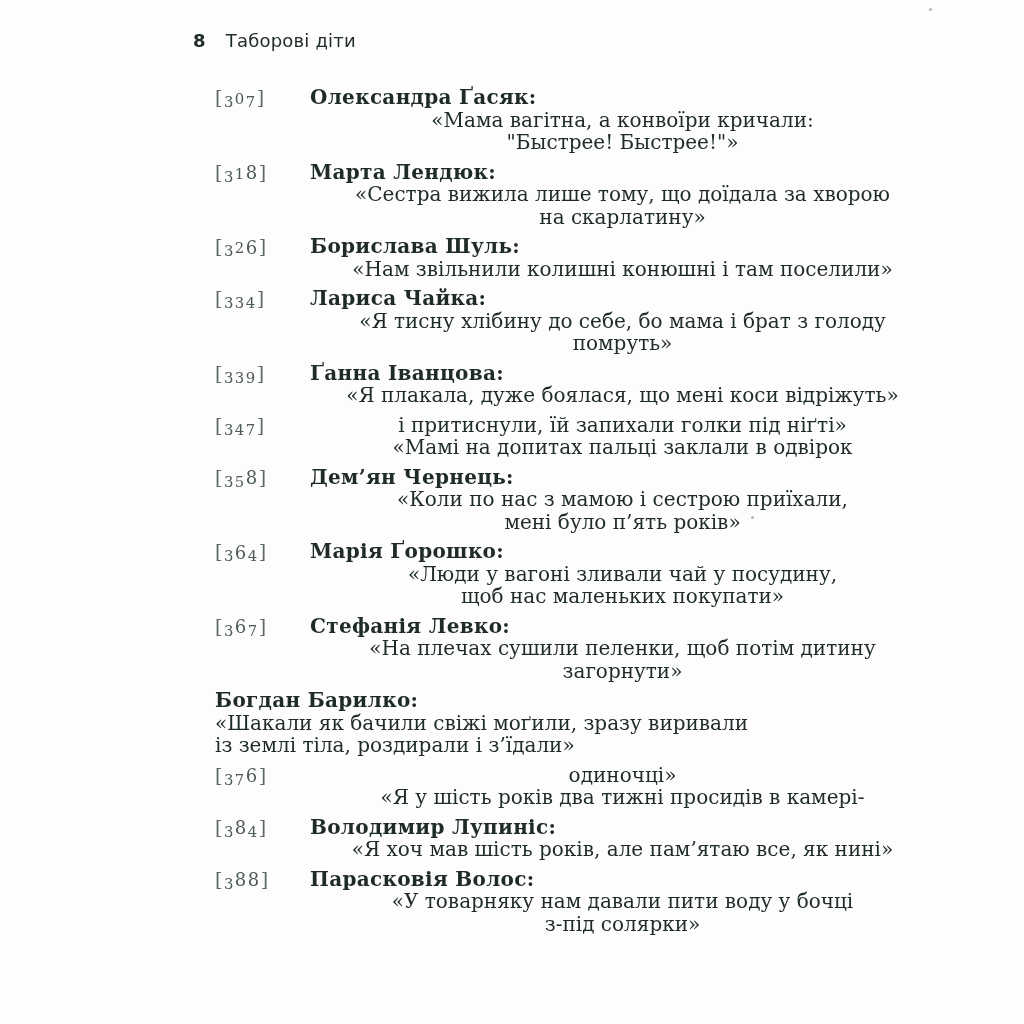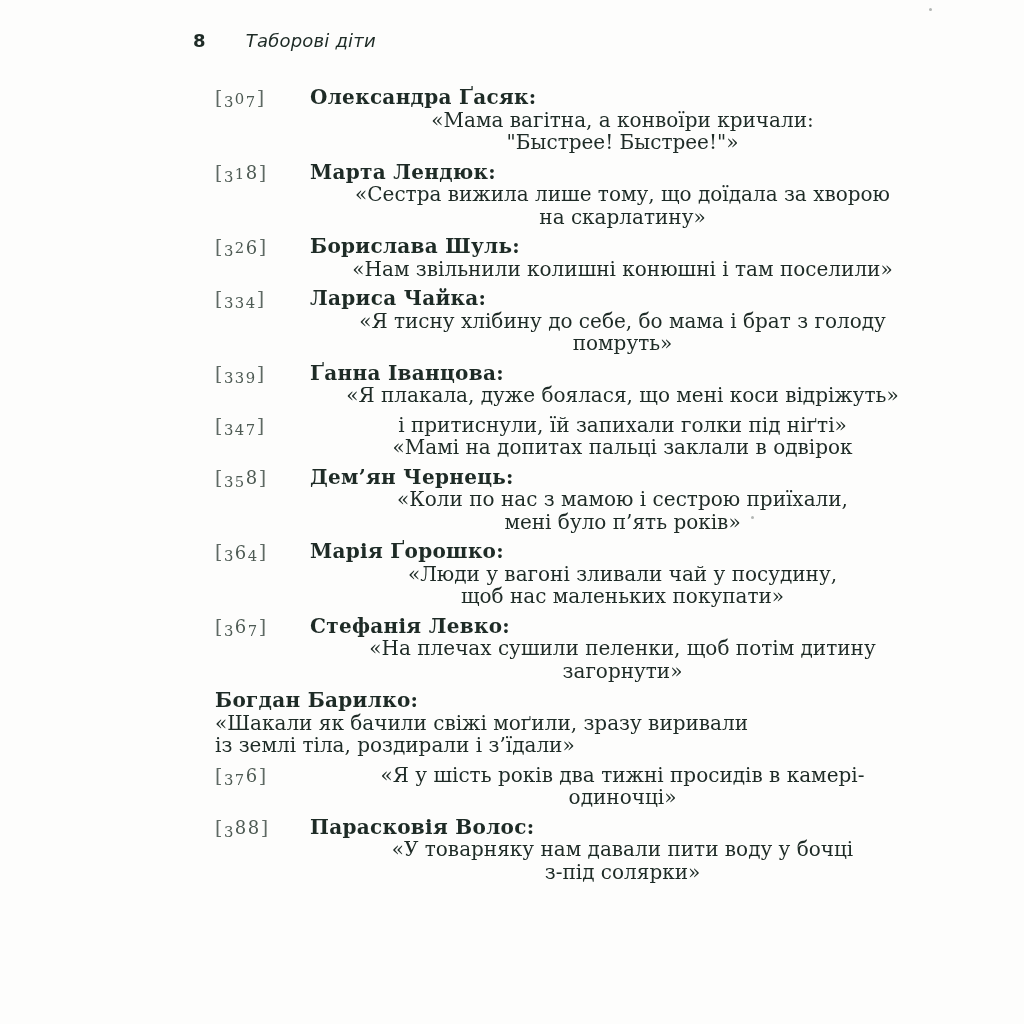--- a/index.html
+++ b/index.html
@@ -29,23 +29,22 @@
     font-weight: 600;
     letter-spacing: 0.2px;
     color: var(--ink, #1e2b26);
     display: flex;
     align-items: baseline;
   }
   .running-head .page-num {
     font-weight: 700;
   }
   .running-head .running-title {
-    margin-left: 40px;
+    margin-left: 20px;
     font-weight: 500;
-    font-style: italic;
   }
   
   .toc {
     position: absolute;
     top: 86px;
     left: 215px;
     width: 720px;
   }
   .entry {
     display: grid;
@@ -201,26 +200,35 @@
             <div class="quote-line">«Шакали як бачили свіжі моґили, зразу виривали</div>
             <div class="quote-line">із землі тіла, роздирали і з’їдали»</div>
           </div>
     </div>
   </div>
 
   <div class="entry">
     <span class="ref"><span class="bracket">[</span><span class="d-desc">3</span><span class="d-desc">7</span><span class="d-asc">6</span><span class="bracket">]</span></span>
     <div class="entry-body">
       <div class="entry-quote">
+            <div class="quote-line">одиночці»</div>
             <div class="quote-line">«Я у шість років два тижні просидів в камері-</div>
-            <div class="quote-line">одиночці»</div>
-          </div>
-    </div>
-  </div>
-
+          </div>
+    </div>
+  </div>
+
+  <div class="entry">
+    <span class="ref"><span class="bracket">[</span><span class="d-desc">3</span><span class="d-asc">8</span><span class="d-desc">4</span><span class="bracket">]</span></span>
+    <div class="entry-body">
+      <div class="entry-name">Володимир Лупиніс:</div>
+      <div class="entry-quote">
+            <div class="quote-line">«Я хоч мав шість років, але пам’ятаю все, як нині»</div>
+          </div>
+    </div>
+  </div>
 
   <div class="entry">
     <span class="ref"><span class="bracket">[</span><span class="d-desc">3</span><span class="d-asc">8</span><span class="d-asc">8</span><span class="bracket">]</span></span>
     <div class="entry-body">
       <div class="entry-name">Парасковія Волос:</div>
       <div class="entry-quote">
             <div class="quote-line">«У товарняку нам давали пити воду у бочці</div>
             <div class="quote-line">з-під солярки»</div>
           </div>
     </div>

